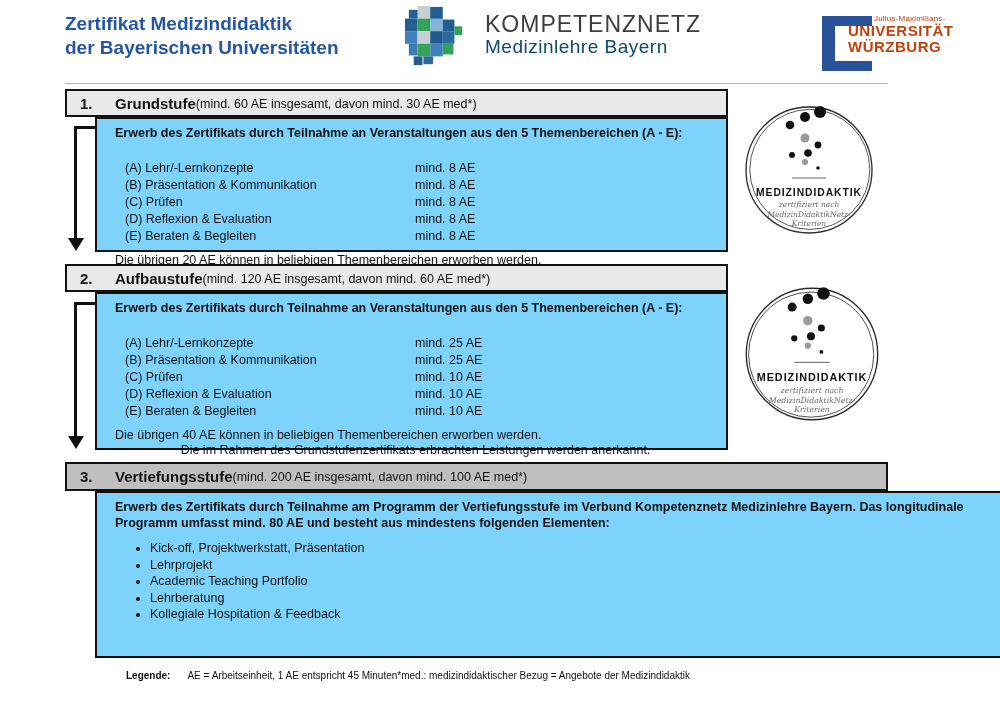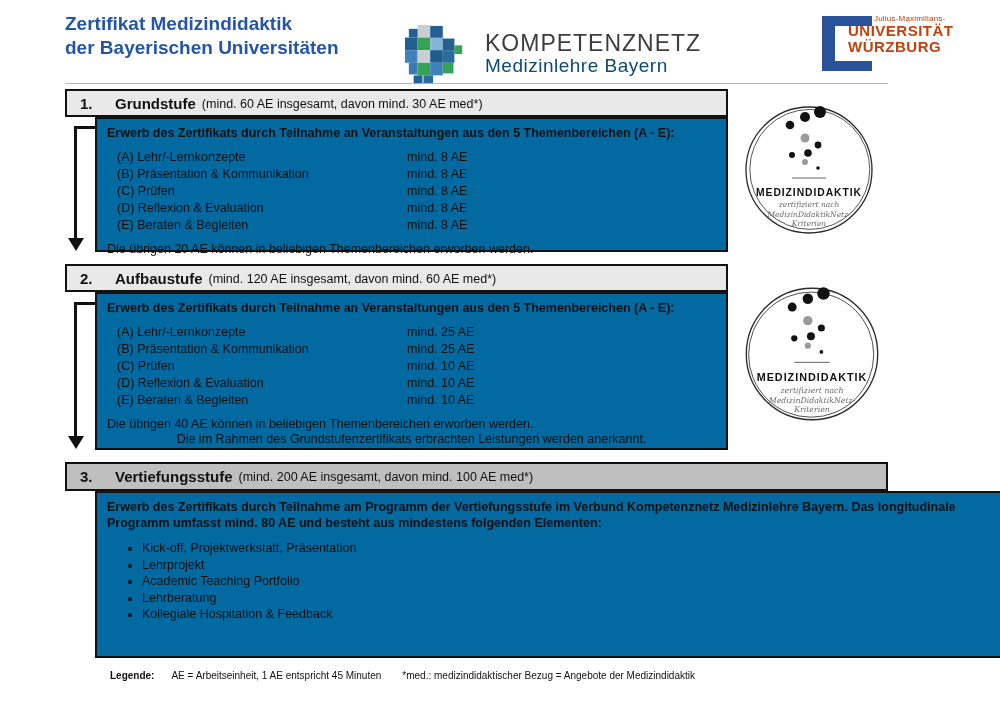--- a/index.html
+++ b/index.html
@@ -7,71 +7,71 @@
   .page {
     position:relative; width:1000px; height:702px; background:#ffffff;
     font-family:"Liberation Sans", sans-serif; color:#111; overflow:hidden;
   }
 
   
   .page-title {
     position:absolute; left:65px; top:12px;
     font-size:19px; font-weight:bold; color:#2456a5; line-height:24px;
   }
-  .knm-logo { position:absolute; left:404px; top:23px; display:flex; align-items:flex-start; }
+  .knm-logo { position:absolute; left:404px; top:4px; display:flex; align-items:flex-start; }
   .knm-text { margin-left:17px; margin-top:8px; }
   .knm-line1 { font-size:23px; color:#3d3d3d; letter-spacing:1px; font-weight:normal; line-height:24px; }
   .knm-line2 { font-size:19px; color:#0c4a6e; letter-spacing:0.5px; line-height:21px; }
 
   .uwz-logo { position:absolute; left:820px; top:13px; width:125px; height:62px; }
   .uwz-bracket { position:absolute; left:2px; top:3px; width:50px; height:55px; background:#2a5298; }
   .uwz-bracket::after { content:""; position:absolute; left:13px; top:10px; width:37px; height:35px; background:#fff; }
   .uwz-text { position:absolute; left:28px; top:1px; color:#c2410c; white-space:nowrap; }
   .uwz-small { font-size:8px; padding-left:26px; letter-spacing:0.2px; }
   .uwz-big { font-size:15px; font-weight:bold; letter-spacing:0.5px; line-height:16px; }
   .hr-divider { position:absolute; left:65px; top:83px; width:823px; height:1px; background:#b5b5b5; }
 
   
   .sec-header {
     position:absolute; border:2px solid #111; background:#e9e9e9;
     display:flex; align-items:center;
   }
   .sec-header.dark { background:#bfbfbf; }
   .sec-num { font-size:15px; font-weight:bold; margin-left:13px; width:35px; }
   .sec-name { font-size:15px; font-weight:bold; }
-  .sec-sub { font-size:12.5px; margin-left:6px; padding-top:1px; }
+  .sec-sub { font-size:12.5px; margin-left:0; padding-top:1px; }
 
   .sec-body {
-    position:absolute; border:2px solid #111; background:#0369a1;
-    padding:6px 10px 0 10px; font-size:12.5px;
+    position:absolute; border:2px solid #111; background:#7dd3fc;
+    padding:6px 10px 0 18px; font-size:12.5px;
   }
   .intro { font-weight:bold; line-height:16px; }
-  .item-table { margin:8px 0 0 10px; line-height:17px; }
+  .item-table { margin:19px 0 0 10px; line-height:17px; }
   .item-row { display:flex; }
   .item-label { width:290px; }
   .note { margin-top:8px; line-height:15px; }
   .note + .note { margin-top:0;text-align:center; }
   ul.bullets { margin:9px 0 0 35px; line-height:16.5px; }
 
   
   .arrow-h, .arrow-v { position:absolute; background:#111; }
   .arrow-head {
     position:absolute; width:0; height:0;
     border-left:8px solid transparent; border-right:8px solid transparent;
     border-top:13px solid #111;
   }
 
   
   .seal { position:absolute; }
 
   
   .legend { position:absolute; left:110px; top:670px; font-size:10px; display:flex; white-space:nowrap; }
-  .legend-label { font-weight:bold; }
+  .legend-label { font-weight:bold;margin-left:16px; }
   .legend-item1 { margin-left:17px; }
-  .legend-item2 { margin-left:21px; }
+  .legend-item2 { }
 </style>
 </head>
 <body>
 
 <div class="page">
 
   <div class="page-title">
     <div>Zertifikat Medizindidaktik</div>
     <div>der Bayerischen Universitäten</div>
   </div>

